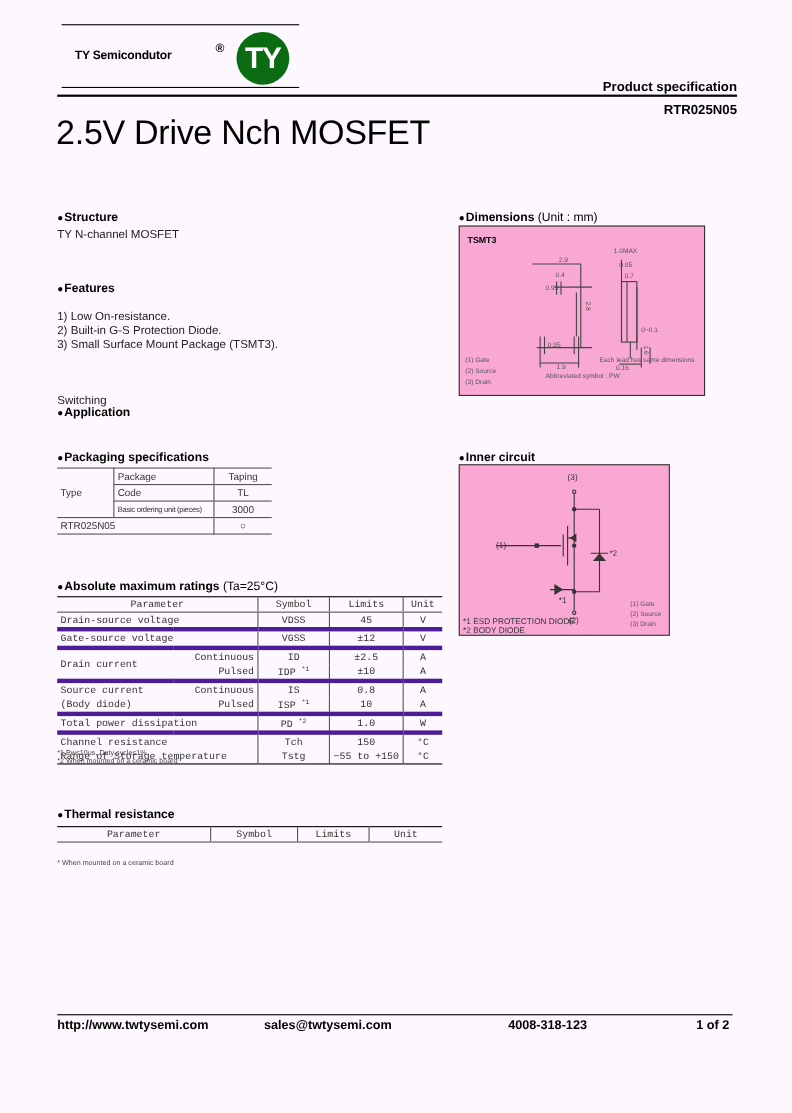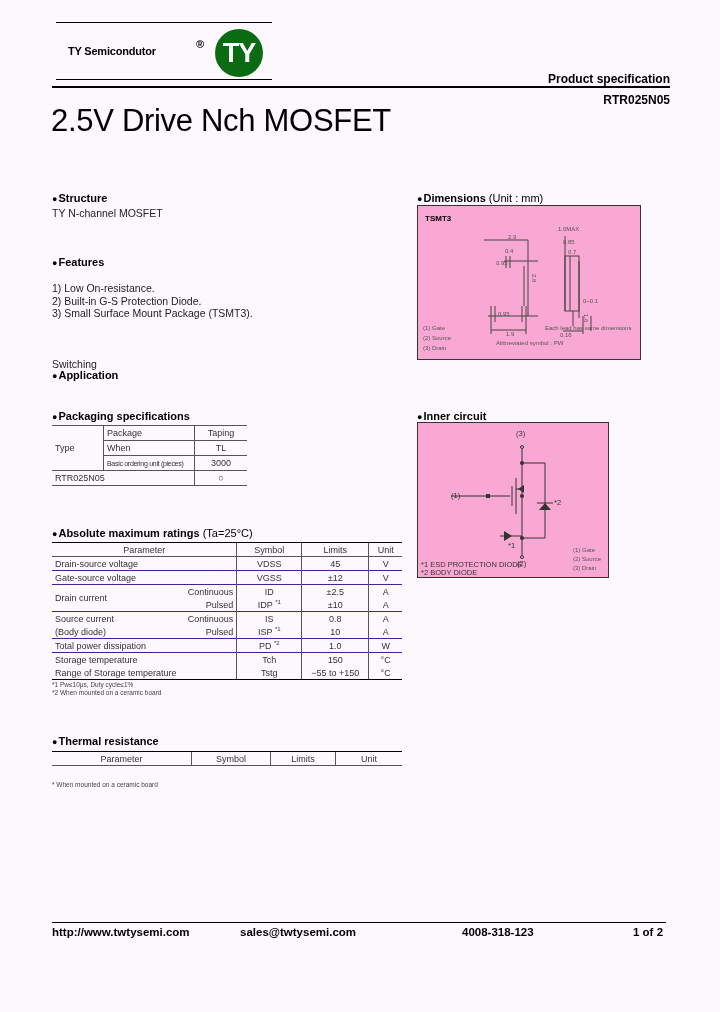--- a/index.html
+++ b/index.html
@@ -14,24 +14,24 @@
   .prodspec{right:50px;top:72px;font-size:12px;font-weight:bold;}
   .partno{right:50px;top:93px;font-size:12px;font-weight:bold;}
   .title{left:51px;top:103px;font-size:31px;font-weight:normal;letter-spacing:-0.3px;}
   .sec{font-size:11px;font-weight:bold;}
   .sec .bul{font-size:9px;margin-right:1px;}
   .sec .norm{font-weight:normal;}
   .txt{font-size:10.5px;line-height:12.5px;color:#222;}
   table{border-collapse:collapse;font-size:9px;color:#333;}
   .pk td{border:1px solid #555;padding:0 3px;height:14px;}
   .ab{width:350px;}
-  .ab td{padding:0 3px;height:13px;border-left:1px solid #555;}
+  .ab td{padding:0 3px;height:13px;border-left:1px solid #555;font-family:Liberation Mono, monospace;}
   .ab td:first-child{border-left:none;}
   .ab td.nl{border-left:none;}
-  .ab tr.top td{border-top:1px solid #4c1d95;}
+  .ab tr.top td{border-top:4px solid #4c1d95;}
   .ab tr.hdr td{border-top:1.5px solid #000;border-bottom:1px solid #555;text-align:center;}
   .ab tr.last td{border-bottom:1.5px solid #000;}
   .c{text-align:center;}
   .note{font-size:6.5px;color:#444;line-height:8px;}
   .box{position:absolute;border:1px solid #333;background:#f9a8d4;}
   .tiny{font-size:6px;color:#555;position:absolute;white-space:nowrap;}
   .small{font-size:7.5px;color:#333;position:absolute;white-space:nowrap;}
   .foot{top:926px;font-size:11.5px;font-weight:bold;}
 </style>
 </head>
@@ -70,21 +70,21 @@
   <span class="bul">●</span><span>Packaging specifications</span>
 </div>
 <table class="abs pk" style="left:52px;top:425px;width:195px;border-top:1.5px solid #000;">
   <tbody>
       <tr>
     <td rowspan="3" style="border-left:none;width:45px;">Type</td>
     <td>Package</td>
     <td class="c" style="border-right:none;width:46px;margin-left:39px;">Taping</td>
   </tr>
   <tr>
-    <td>When</td>
+    <td>Code</td>
     <td class="c" style="border-right:none;">TL</td>
   </tr>
   <tr>
     <td style="font-size:7px;letter-spacing:-0.3px;">Basic ordering unit (pieces)</td>
     <td class="c" style="border-right:none;">3000</td>
   </tr>
   <tr style="border-bottom:1.5px solid #000;">
     <td colspan="2" style="border-left:none;">RTR025N05</td>
     <td class="c" style="border-right:none;">○</td>
   </tr>
@@ -142,21 +142,21 @@
     <td class="c">10</td>
     <td class="c">A</td>
   </tr>
   <tr class="top">
     <td colspan="2">Total power dissipation</td>
     <td class="c"><span>PD</span> <sup style="font-size:6px;">*2</sup></td>
     <td class="c">1.0</td>
     <td class="c">W</td>
   </tr>
   <tr class="top">
-    <td colspan="2">Storage temperature</td>
+    <td colspan="2">Channel resistance</td>
     <td class="c">Tch</td>
     <td class="c">150</td>
     <td class="c">°C</td>
   </tr>
   <tr class="last">
     <td colspan="2">Range of Storage temperature</td>
     <td class="c">Tstg</td>
     <td class="c">−55 to +150</td>
     <td class="c">°C</td>
   </tr>

